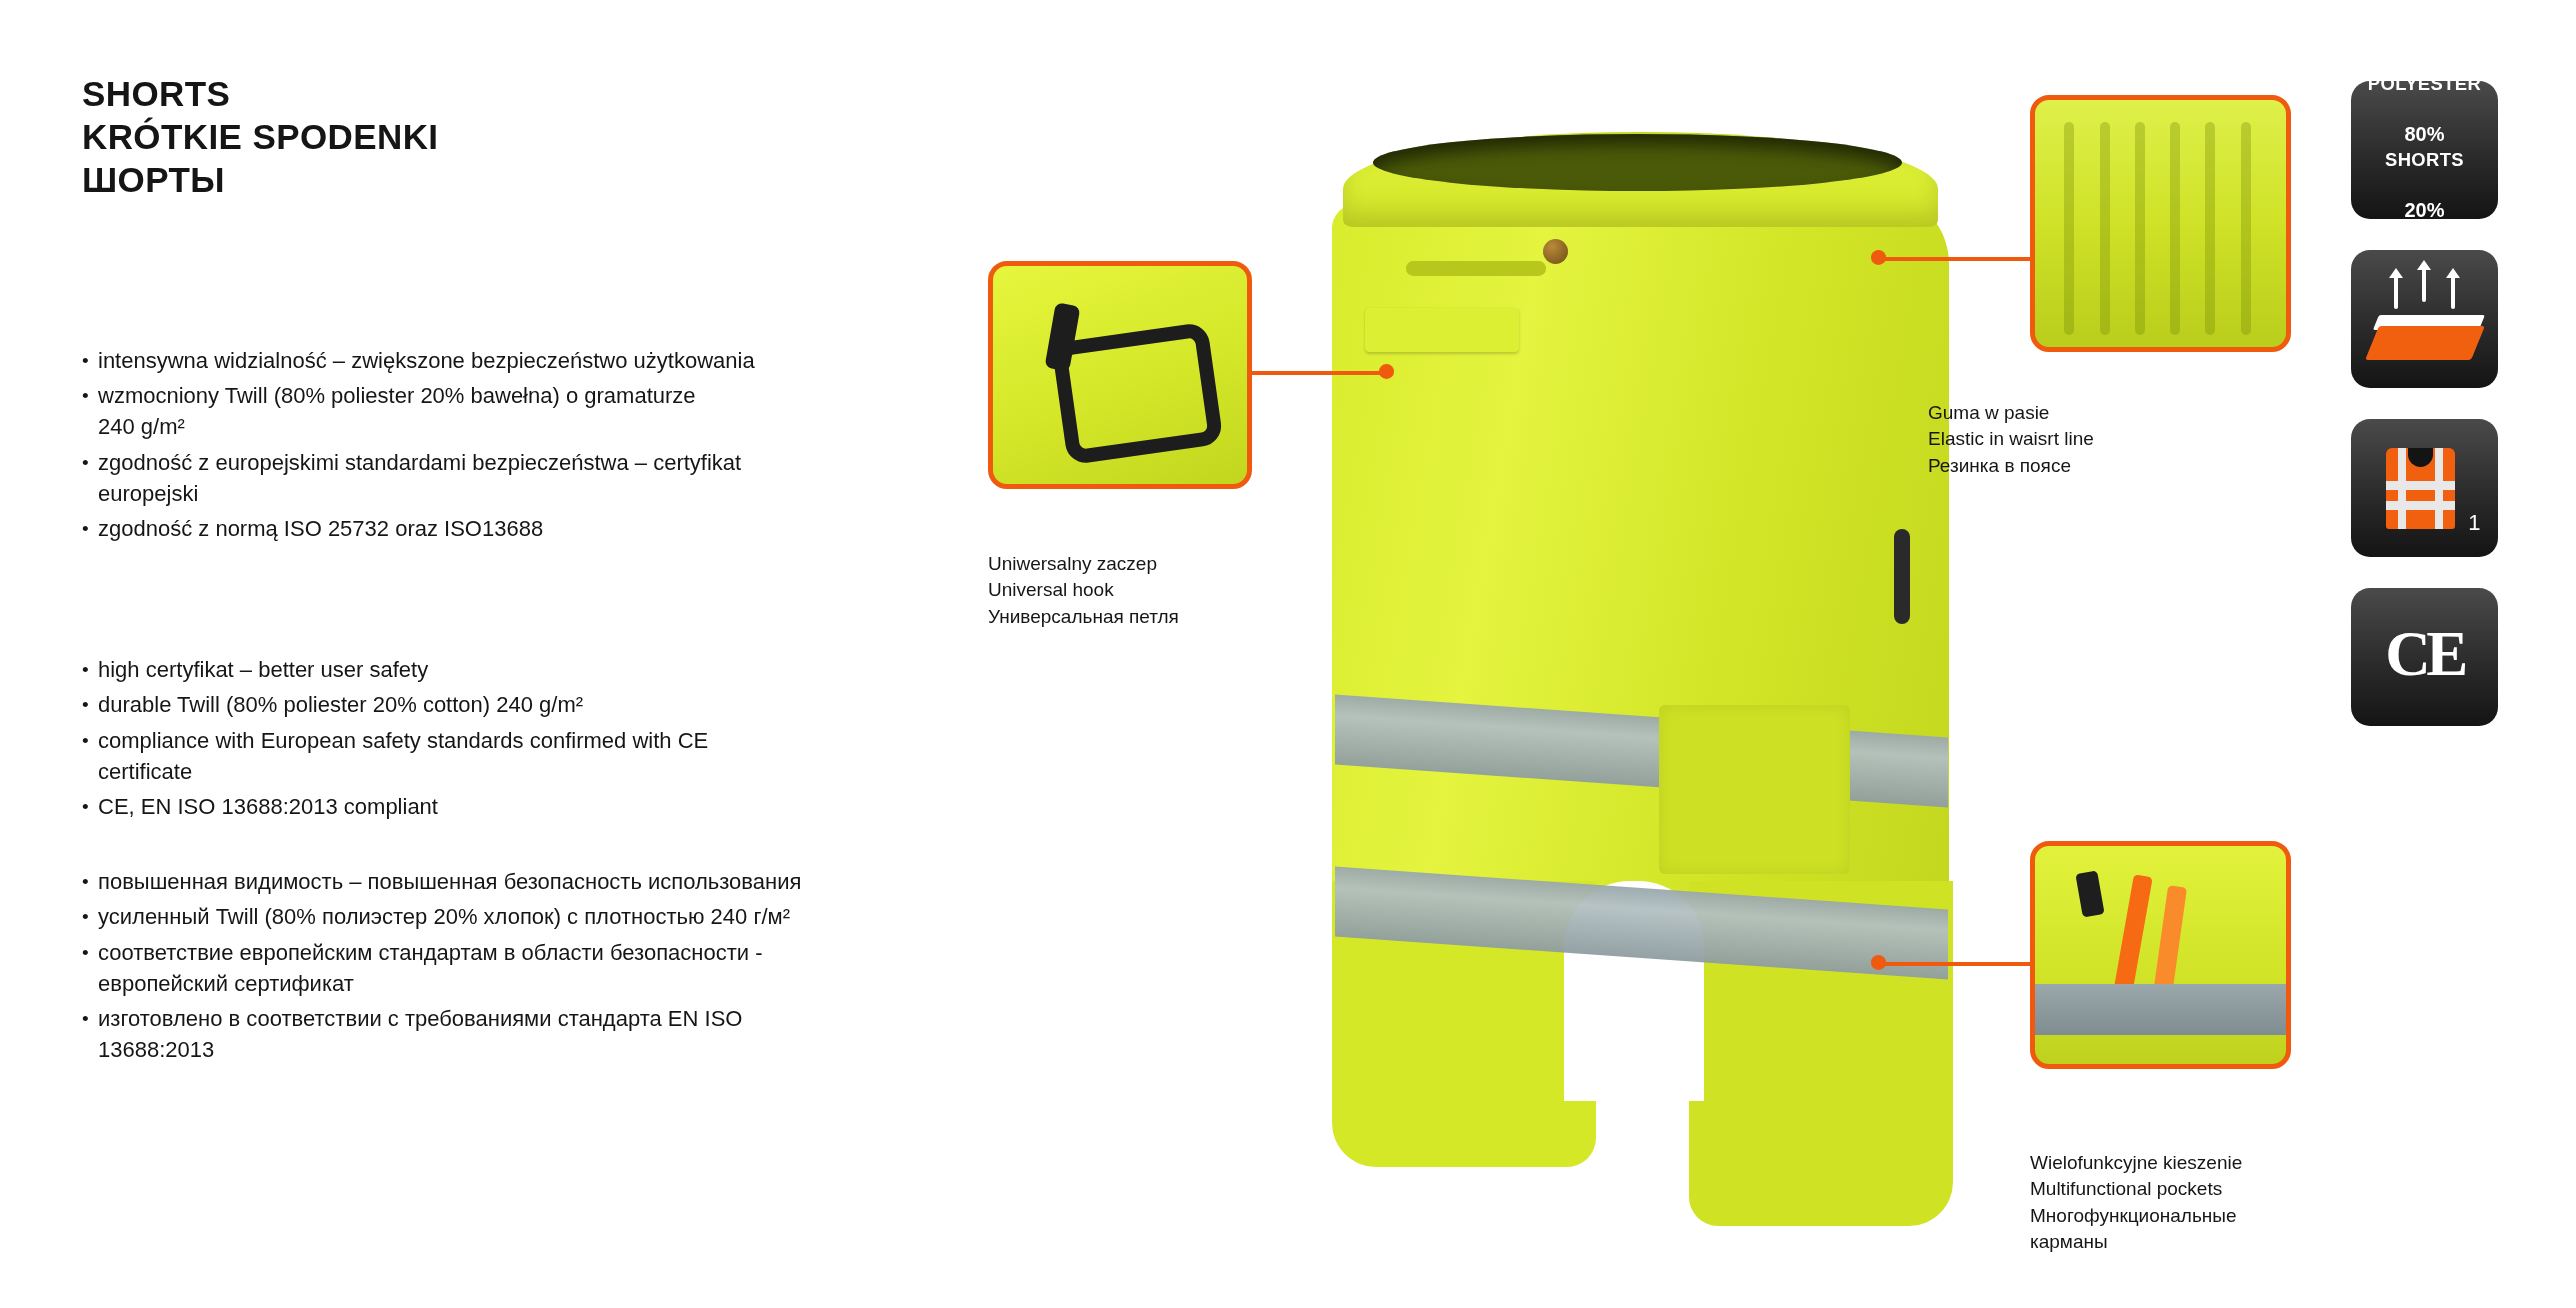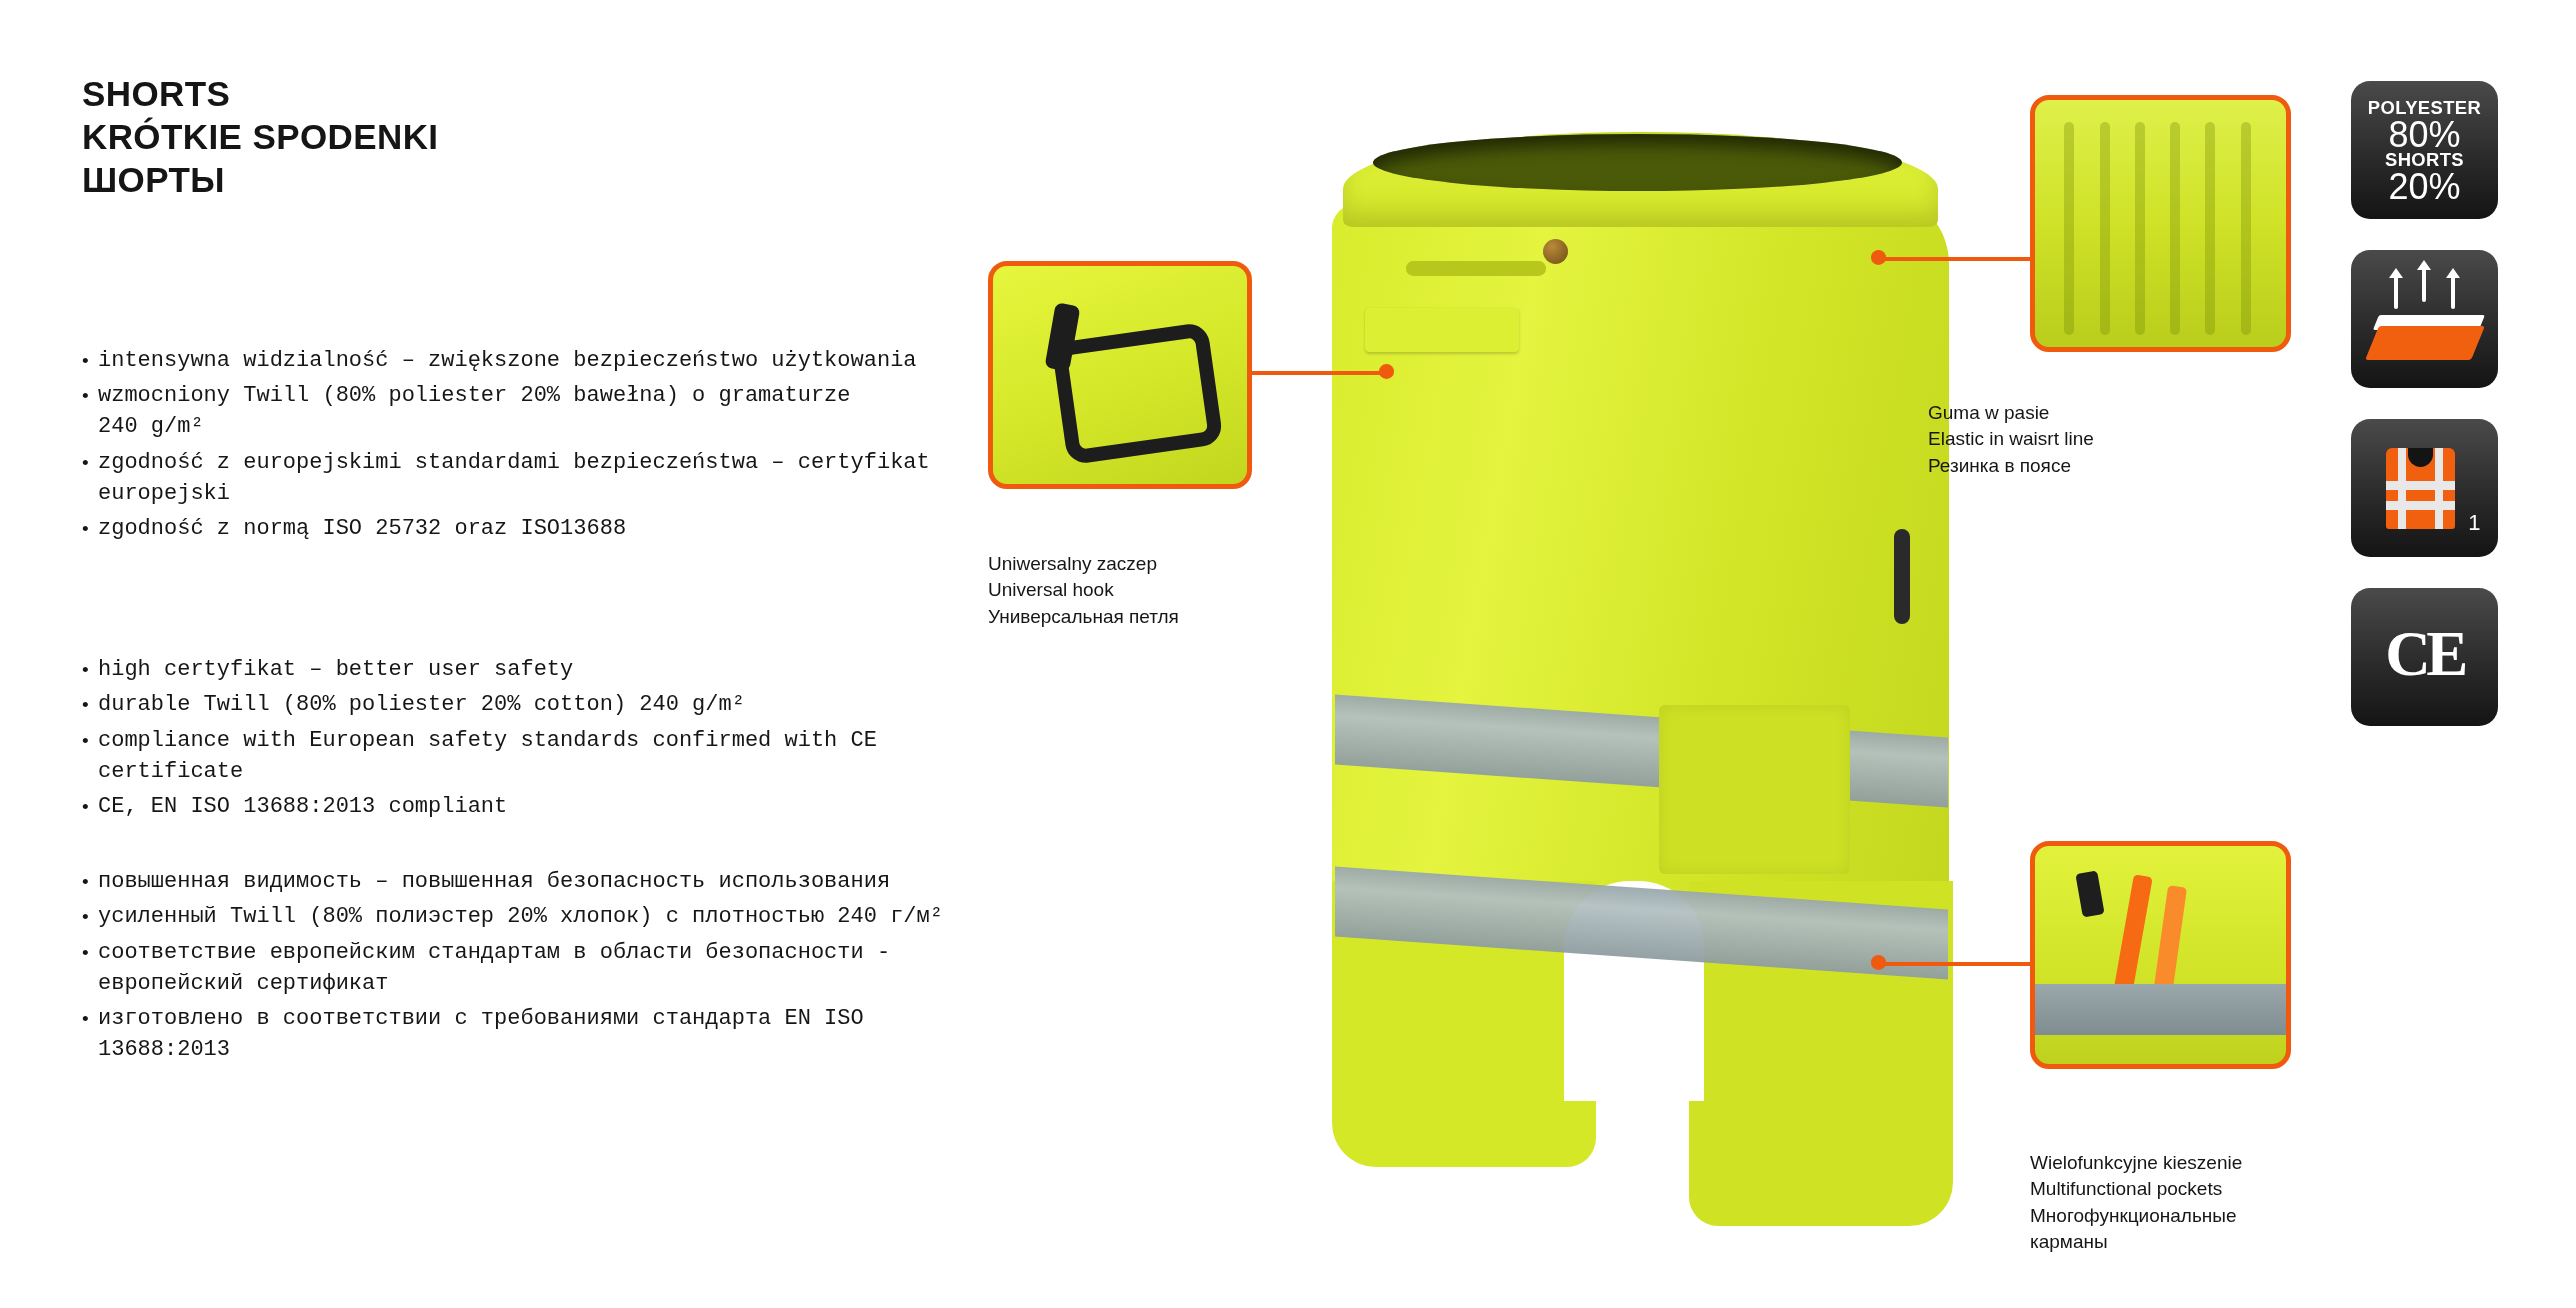--- a/index.html
+++ b/index.html
@@ -51,21 +51,20 @@
   .feature-item .bullet {
     flex: 0 0 auto;
     width: 16px;
     font-size: 19px;
     line-height: 31px;
     color: #161616;
   }
   .feature-item .text {
     flex: 1 1 auto;
     white-space: pre-line;
-    font-family: Liberation Mono, monospace;
   }
 
   
   #product-photo {
     position: absolute;
     left: 1248px;
     top: 88px;
     width: 771px;
     height: 1175px;
   }
@@ -300,23 +299,24 @@
     align-items: center;
     justify-content: center;
   }
   #tile-composition .comp-label {
     font-size: 18.4px;
     font-weight: bold;
     letter-spacing: 0.4px;
     line-height: 20.6px;
   }
   #tile-composition .comp-value {
-    font-size: 36px;
-    font-weight: normal;
+    font-size: 20px;
+    font-weight: bold;
     line-height: 31px;
+    margin-top: 24px;
   }
   
   #breath-fabric {
     position: absolute;
     left: 20.6px; top: 76px;
     width: 106px; height: 34px;
     background: #f0600f;
     transform: skewX(-22deg);
     border-radius: 2.9px;
   }

